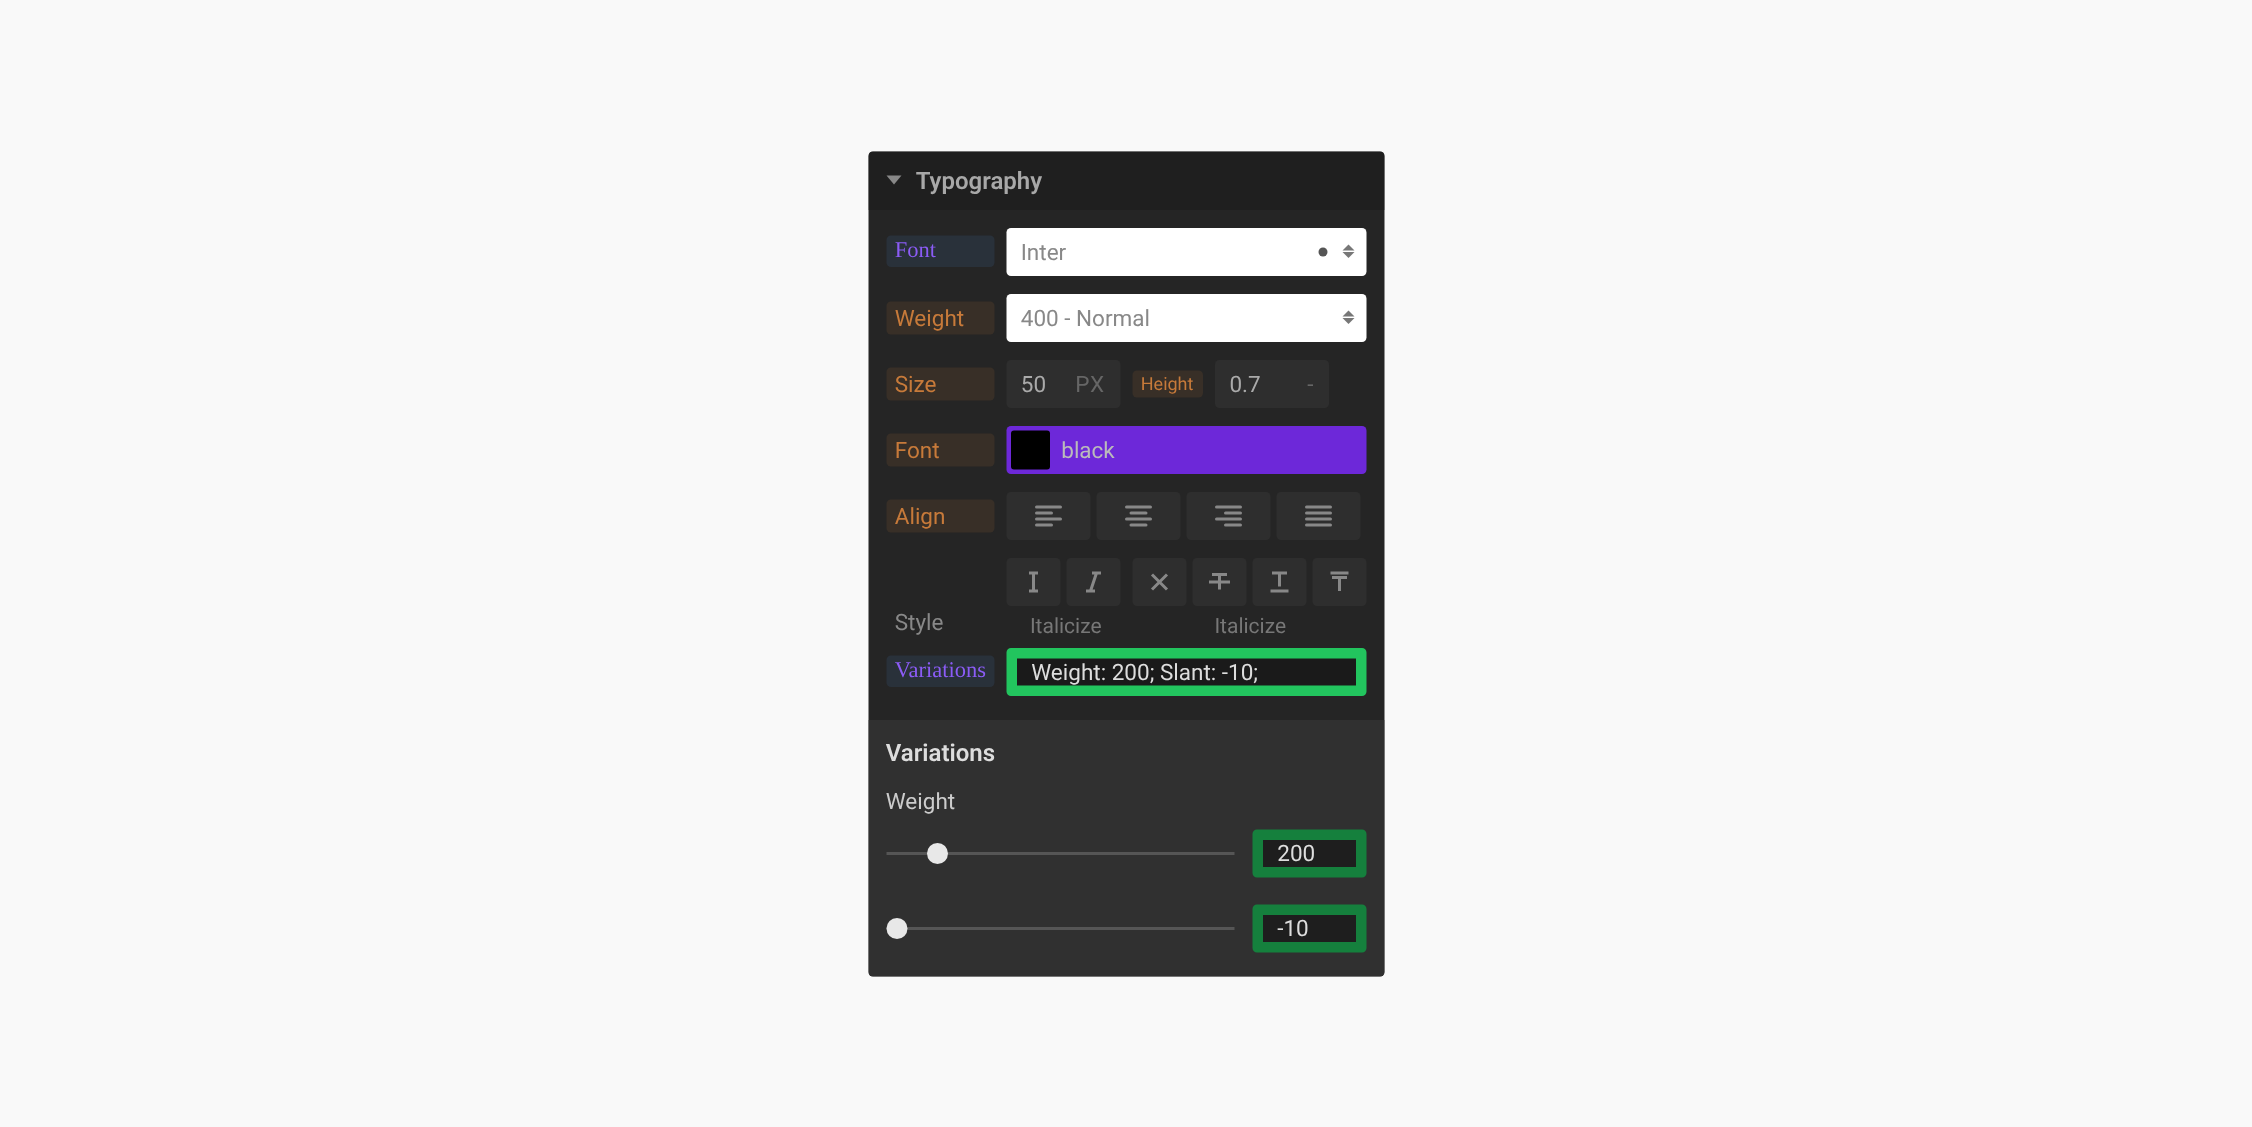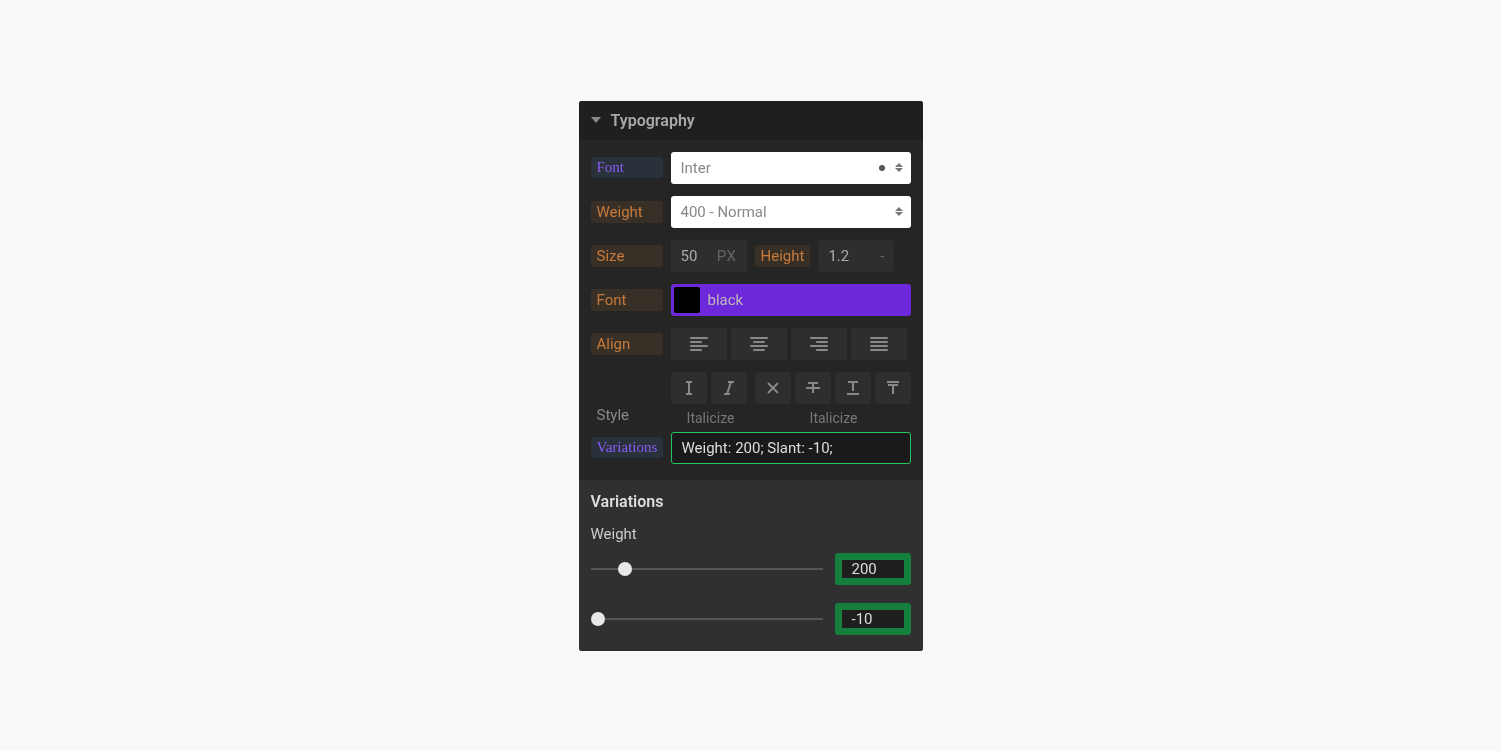--- a/index.html
+++ b/index.html
@@ -103,21 +103,21 @@
   .num-input .val { flex: 1; }
   .num-input .unit { color: #666; font-size: 15px; letter-spacing: 0.5px; }
   .size-box { width: 76px; }
   .height-box { width: 76px; position: relative; }
   .height-box .dash { color: #666; position: absolute; right: 10px; }
   .mid-label {
     color: #c77a3a;
     background: rgba(199,122,58,0.12);
     padding: 2px 6px;
     border-radius: 3px;
-    font-size: 15px;
+    font-size: 12px;
   }
   .color-input {
     flex: 1;
     background: #6d28d9;
     border-radius: 3px;
     height: 32px;
     display: flex;
     align-items: center;
     padding: 0 10px 0 3px;
     gap: 8px;
@@ -143,21 +143,21 @@
   .btn svg { stroke: #888; fill: #888; }
   .style-row { align-items: flex-end; padding-top: 6px; }
   .style-controls { display: flex; flex-direction: column; gap: 6px; }
   .style-btns { display: flex; gap: 8px; }
   .style-sublabels { display: flex; gap: 8px; font-size: 14px; color: #777; }
   .style-sublabels .sl1 { width: 80px; text-align: center; }
   .style-sublabels .sl2 { width: 150px; text-align: center; }
   .var-input {
     flex: 1;
     background: #1a1a1a;
-    border: 1px solid #22c55e;
+    border: 7px solid #22c55e;
     border-radius: 3px;
     height: 32px;
     display: flex;
     align-items: center;
     padding: 0 10px;
     color: #ddd;
     cursor: text;
   }
   .variations-panel {
     background: #303030;
@@ -255,21 +255,21 @@
 
     <div class="row">
       <div class="label-col label-orange">Size</div>
       <div class="control">
         <div class="num-input size-box">
           <span class="val">50</span>
           <span class="unit">PX</span>
         </div>
         <div class="mid-label">Height</div>
         <div class="num-input height-box">
-          <span class="val">1.2</span>
+          <span class="val">0.7</span>
           <span class="dash">-</span>
         </div>
       </div>
     </div>
 
     <div class="row">
       <div class="label-col label-orange">Font</div>
       <div class="control">
         <div class="color-input">
           <div class="swatch"></div>

